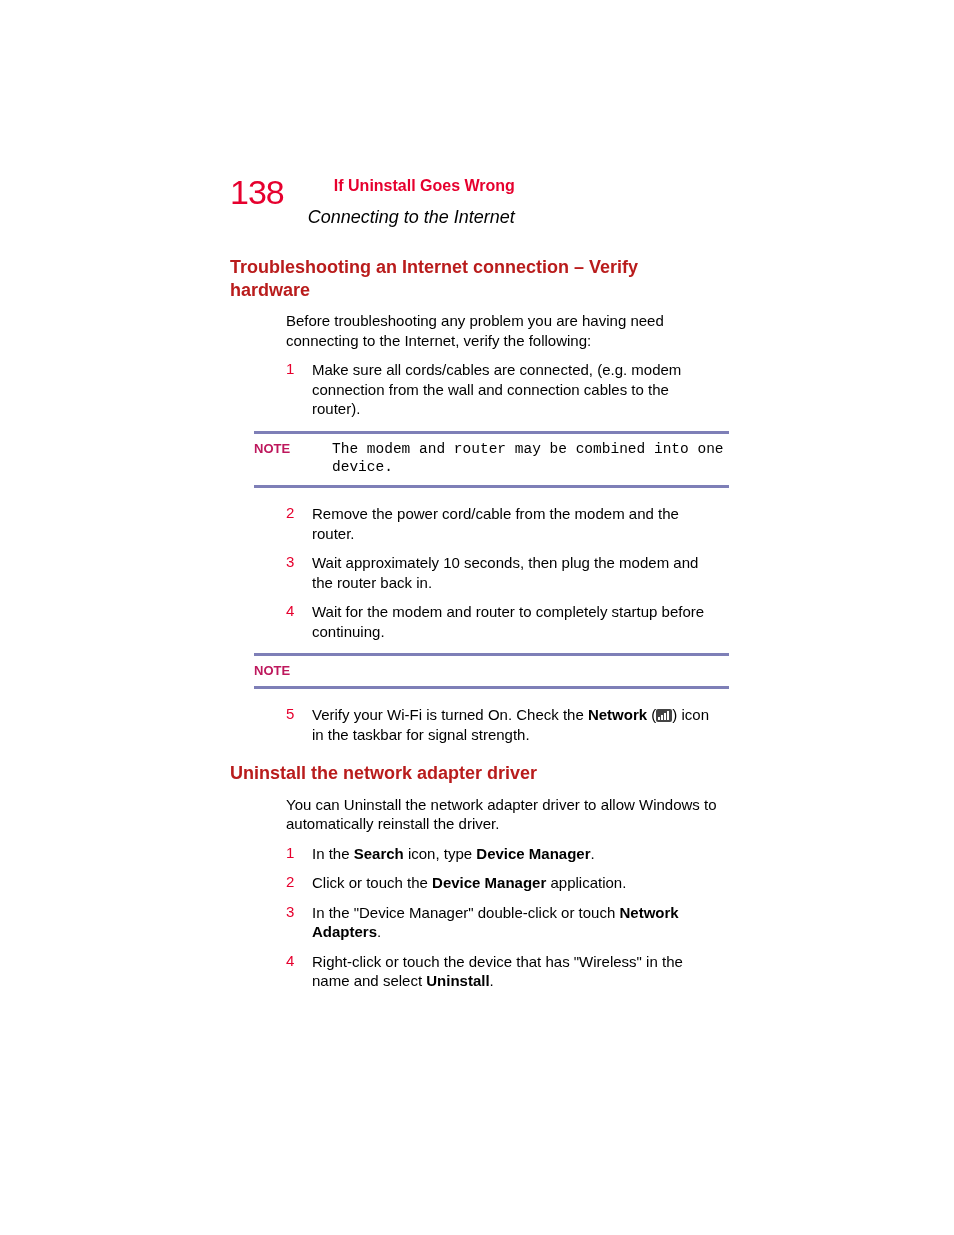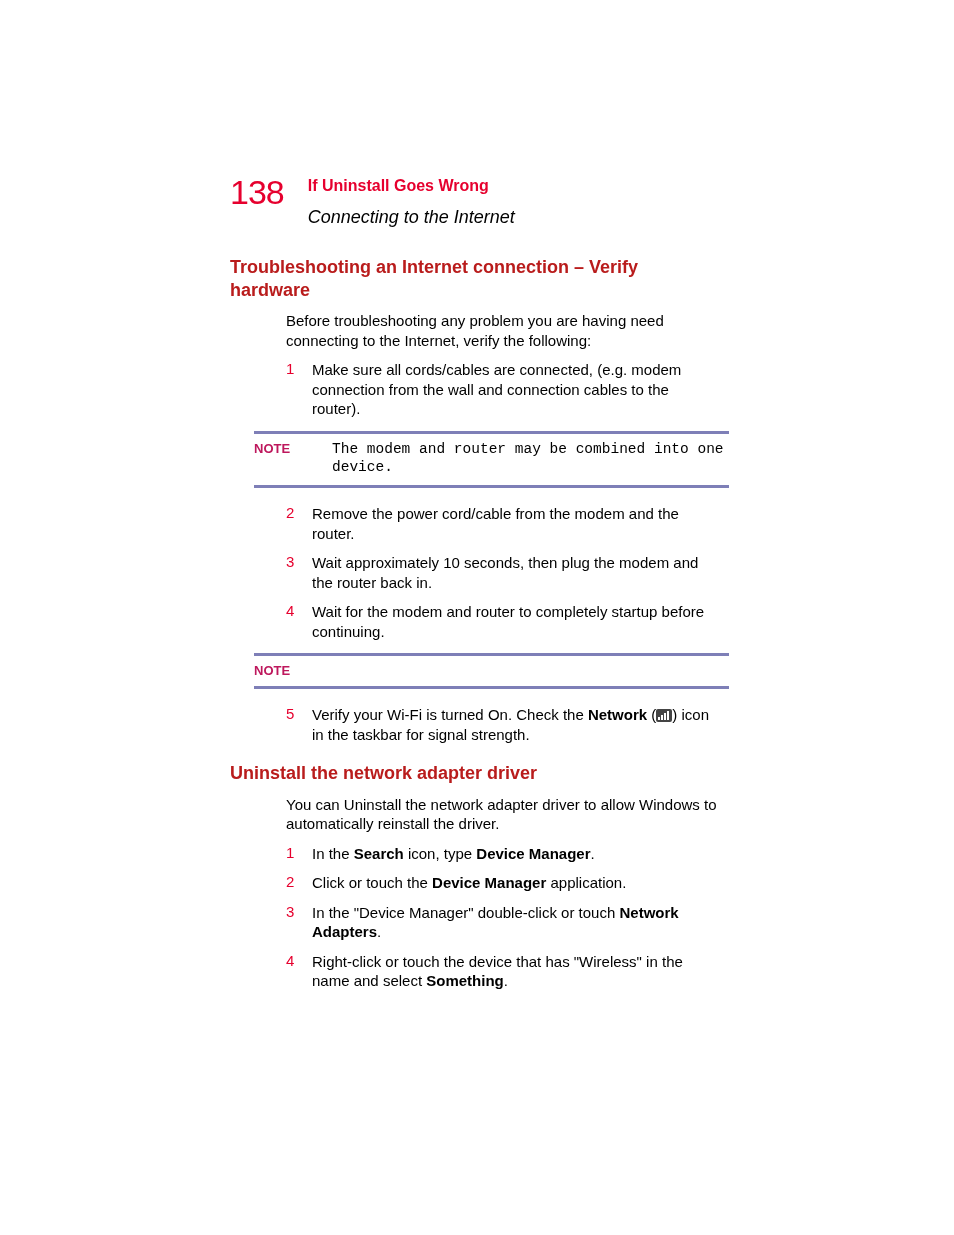--- a/index.html
+++ b/index.html
@@ -12,20 +12,21 @@
     height: 1235px;
     position: relative;
   }
   .page {
     padding: 175px 235px 0 230px;
   }
   .pghead {
     display: flex;
     align-items: flex-start;
     margin-bottom: 28px;
+    text-align: right;
   }
   .pgnum {
     font-size: 34px;
     color: #e6002e;
     font-weight: 400;
     letter-spacing: -1px;
     margin-right: 24px;
     line-height: 1;
   }
   .pghead-r {
@@ -193,17 +194,17 @@
   <div class="step">
     <div class="step-num">3</div>
     <div class="step-text">
       <span>In the "Device Manager" double-click or touch </span><span class="bold">Network Adapters</span><span>.</span>
     </div>
   </div>
 
   <div class="step">
     <div class="step-num">4</div>
     <div class="step-text">
-      <span>Right-click or touch the device that has "Wireless" in the name and select </span><span class="bold">Something</span><span>.</span>
+      <span>Right-click or touch the device that has "Wireless" in the name and select </span><span class="bold">Uninstall</span><span>.</span>
     </div>
   </div>
 
 </div>
 
 </body></html>

